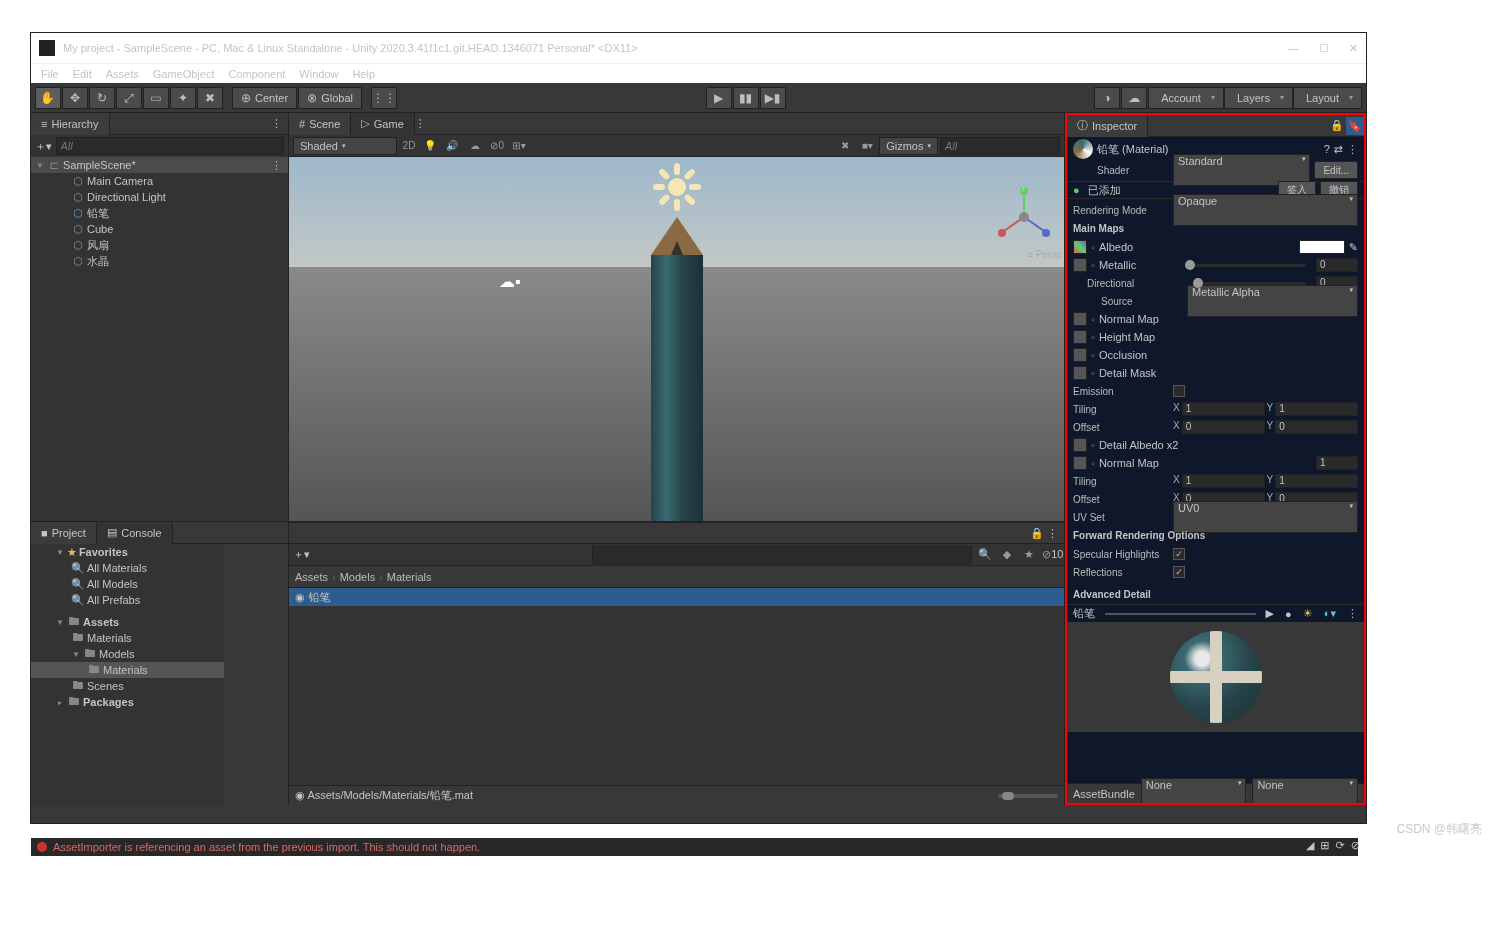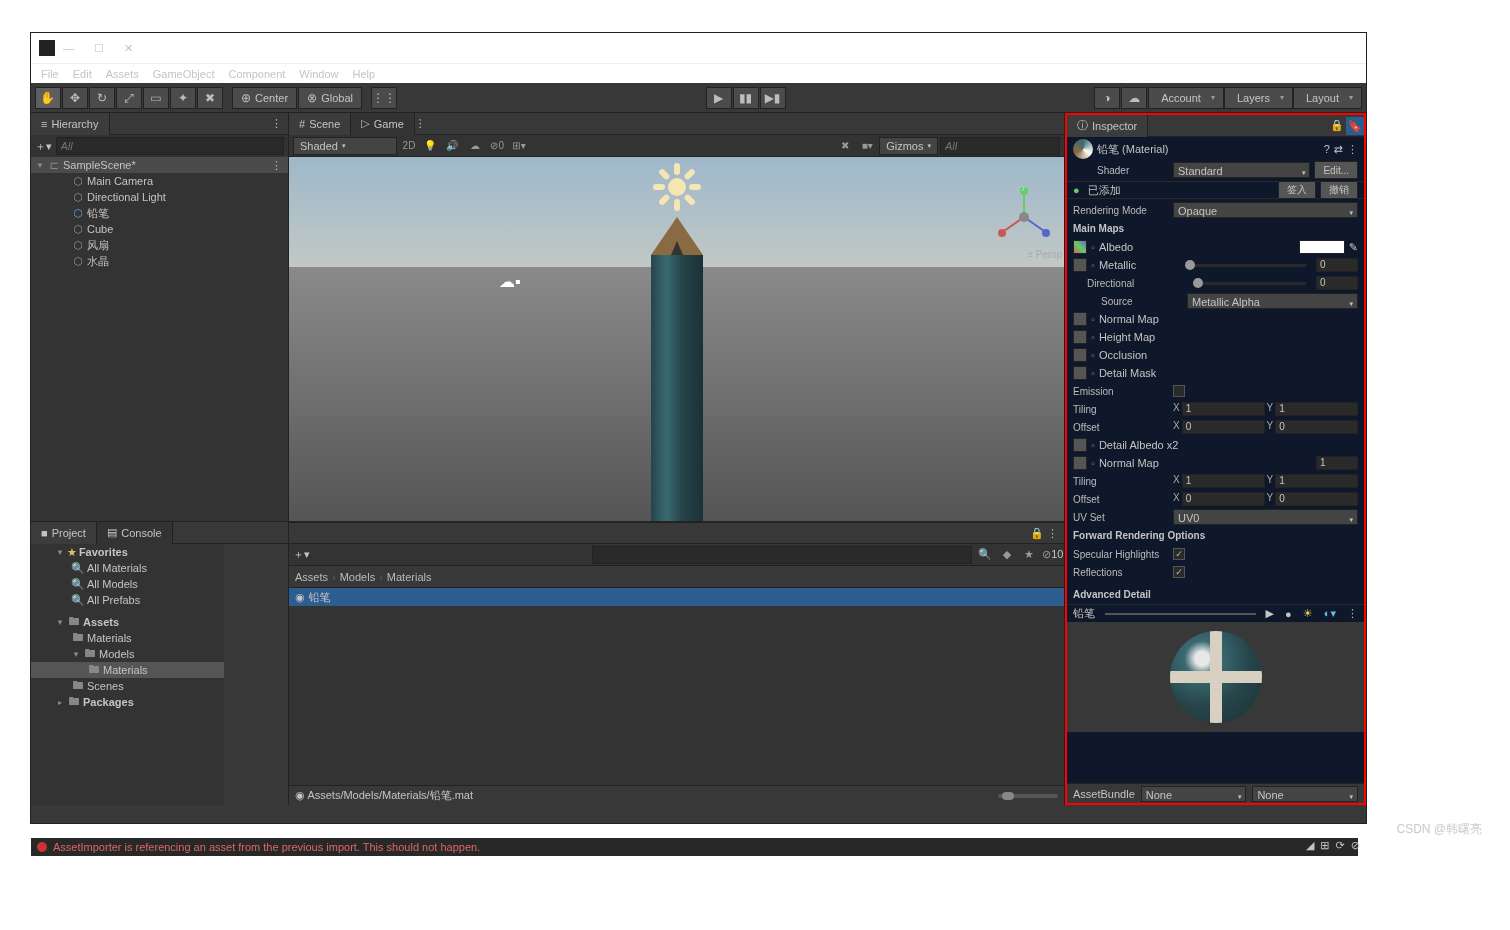--- a/index.html
+++ b/index.html
@@ -76,21 +76,21 @@
 .projSearch{height:22px;background:#333;display:flex;align-items:center;padding:0 4px;gap:4px;border-bottom:1px solid #222}
 .projSearch input{flex:1;background:#2a2a2a;border:1px solid #222;height:18px;padding:0 4px;max-width:380px;margin-left:auto}
 .projSearch .ic{width:18px;text-align:center;color:#999}
 .fav{color:#e0c060}
 
 .insp{flex:1;overflow:auto;background:#0f172a}
 .irow{display:flex;align-items:center;height:18px;padding:0 6px;gap:4px}
 .irow.h{height:24px}
 .ilbl{width:96px;font-size:10px;color:#bbb}
 .ilbl2{width:110px;font-size:10px;color:#bbb;padding-left:14px}
-.ifield{flex:1;background:#444;border:1px solid #222;height:16px;padding:0 4px;font-size:10px;display:flex;align-items:flex-end}
+.ifield{flex:1;background:#444;border:1px solid #222;height:32px;padding:0 4px;font-size:10px;display:flex;align-items:flex-start}
 .ifield::after{content:"▾";font-size:7px;margin-left:auto}
 .ibtn{background:#555;border:1px solid #222;height:18px;padding:0 8px;font-size:10px;display:flex;align-items:center}
 .sect{font-weight:bold;font-size:10px;padding:4px 6px}
 .slider{flex:1;height:3px;background:#2a2a2a;position:relative;margin:0 6px}
 .slider::before{content:"";position:absolute;left:0;top:-4px;width:10px;height:10px;background:#999;border-radius:50%}
 .nval{width:42px;background:#2a2a2a;border:1px solid #222;height:14px;padding:0 3px;font-size:10px}
 .xy{display:flex;gap:2px;flex:1}
 .xy span{font-size:10px;color:#aaa}
 .xy .nval{flex:1}
 .cb{width:12px;height:12px;background:#2a2a2a;border:1px solid #555;display:flex;align-items:center;justify-content:center;font-size:9px;color:#bbb}
@@ -108,20 +108,21 @@
 .watermark{position:absolute;right:28px;bottom:92px;color:#c9c9c9;font-size:12px}
 .sbicons{position:absolute;right:36px;top:806px;display:flex;gap:6px;color:#888}
 </style>
 </head>
 <body>
 
 <div class="outer">
 
   <div class="titlebar">
     <div class="icon"></div>
+    <div class="title">My project - SampleScene - PC, Mac &amp; Linux Standalone - Unity 2020.3.41f1c1.git.HEAD.1346071 Personal* &lt;DX11&gt;</div>
     <div class="winbtns">
       <span>—</span>
       <span>☐</span>
       <span>✕</span>
     </div>
   </div>
 
   <div class="menubar">
     <span>File</span>
     <span>Edit</span>

